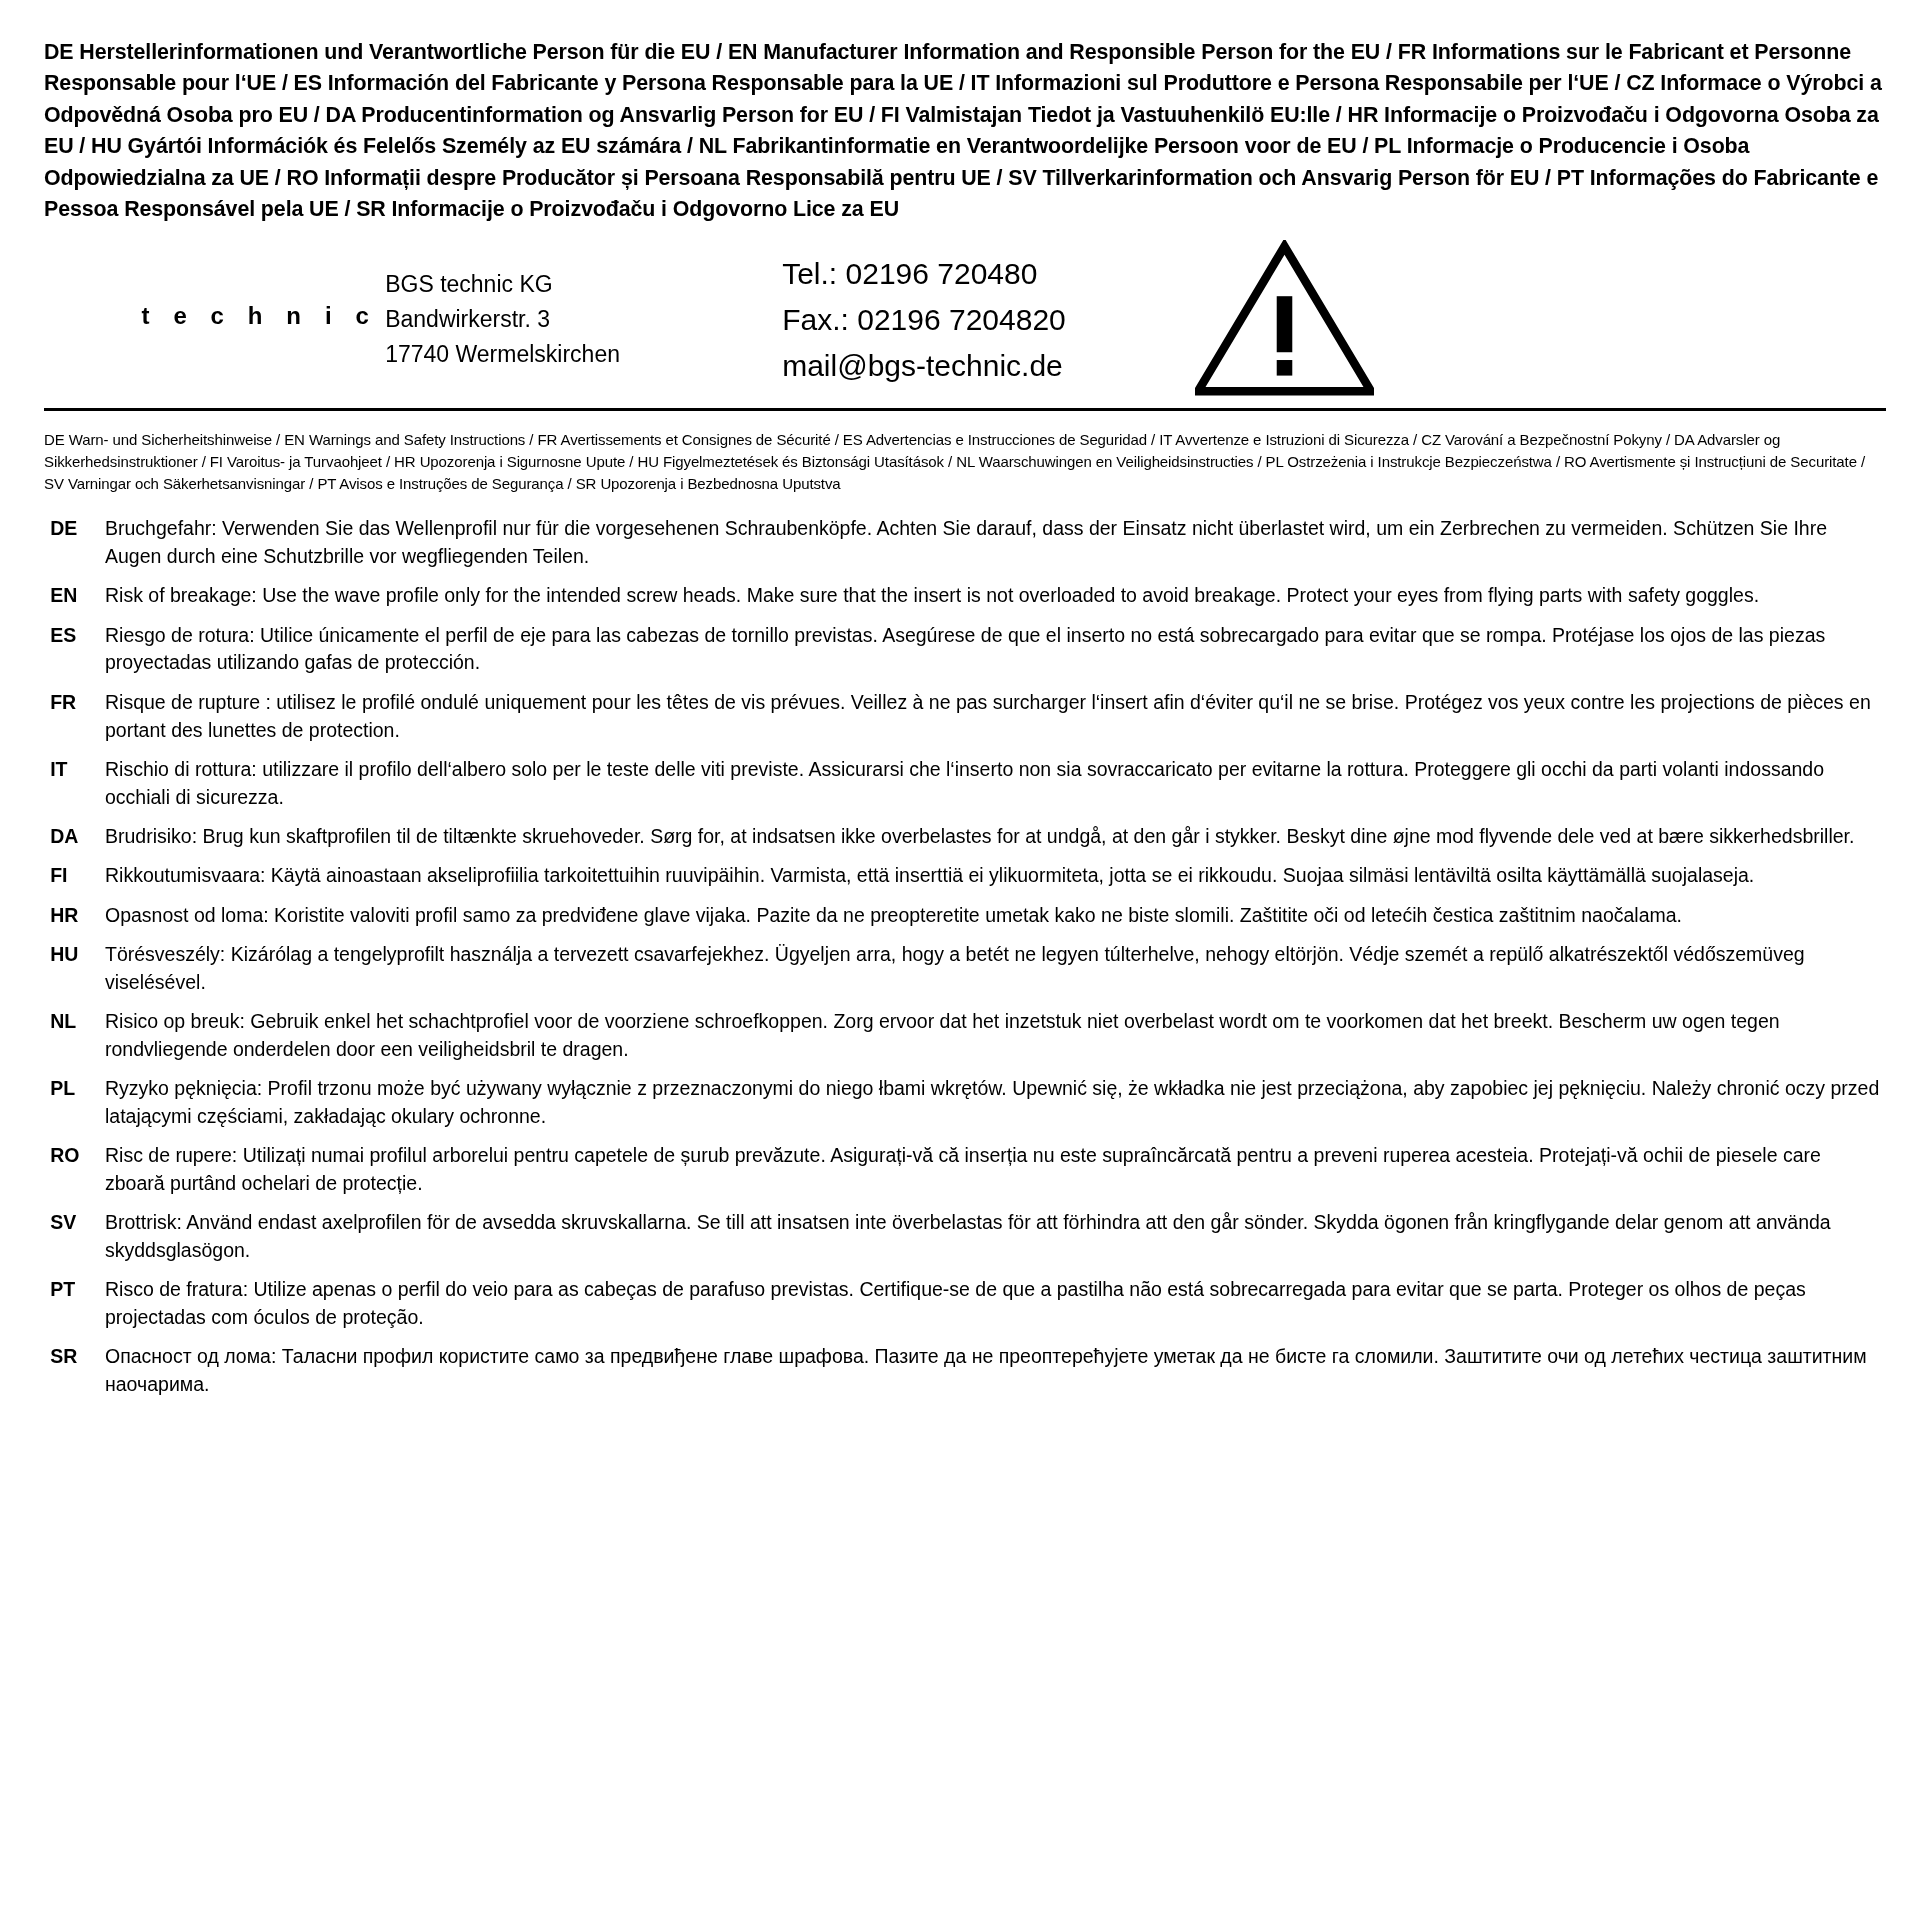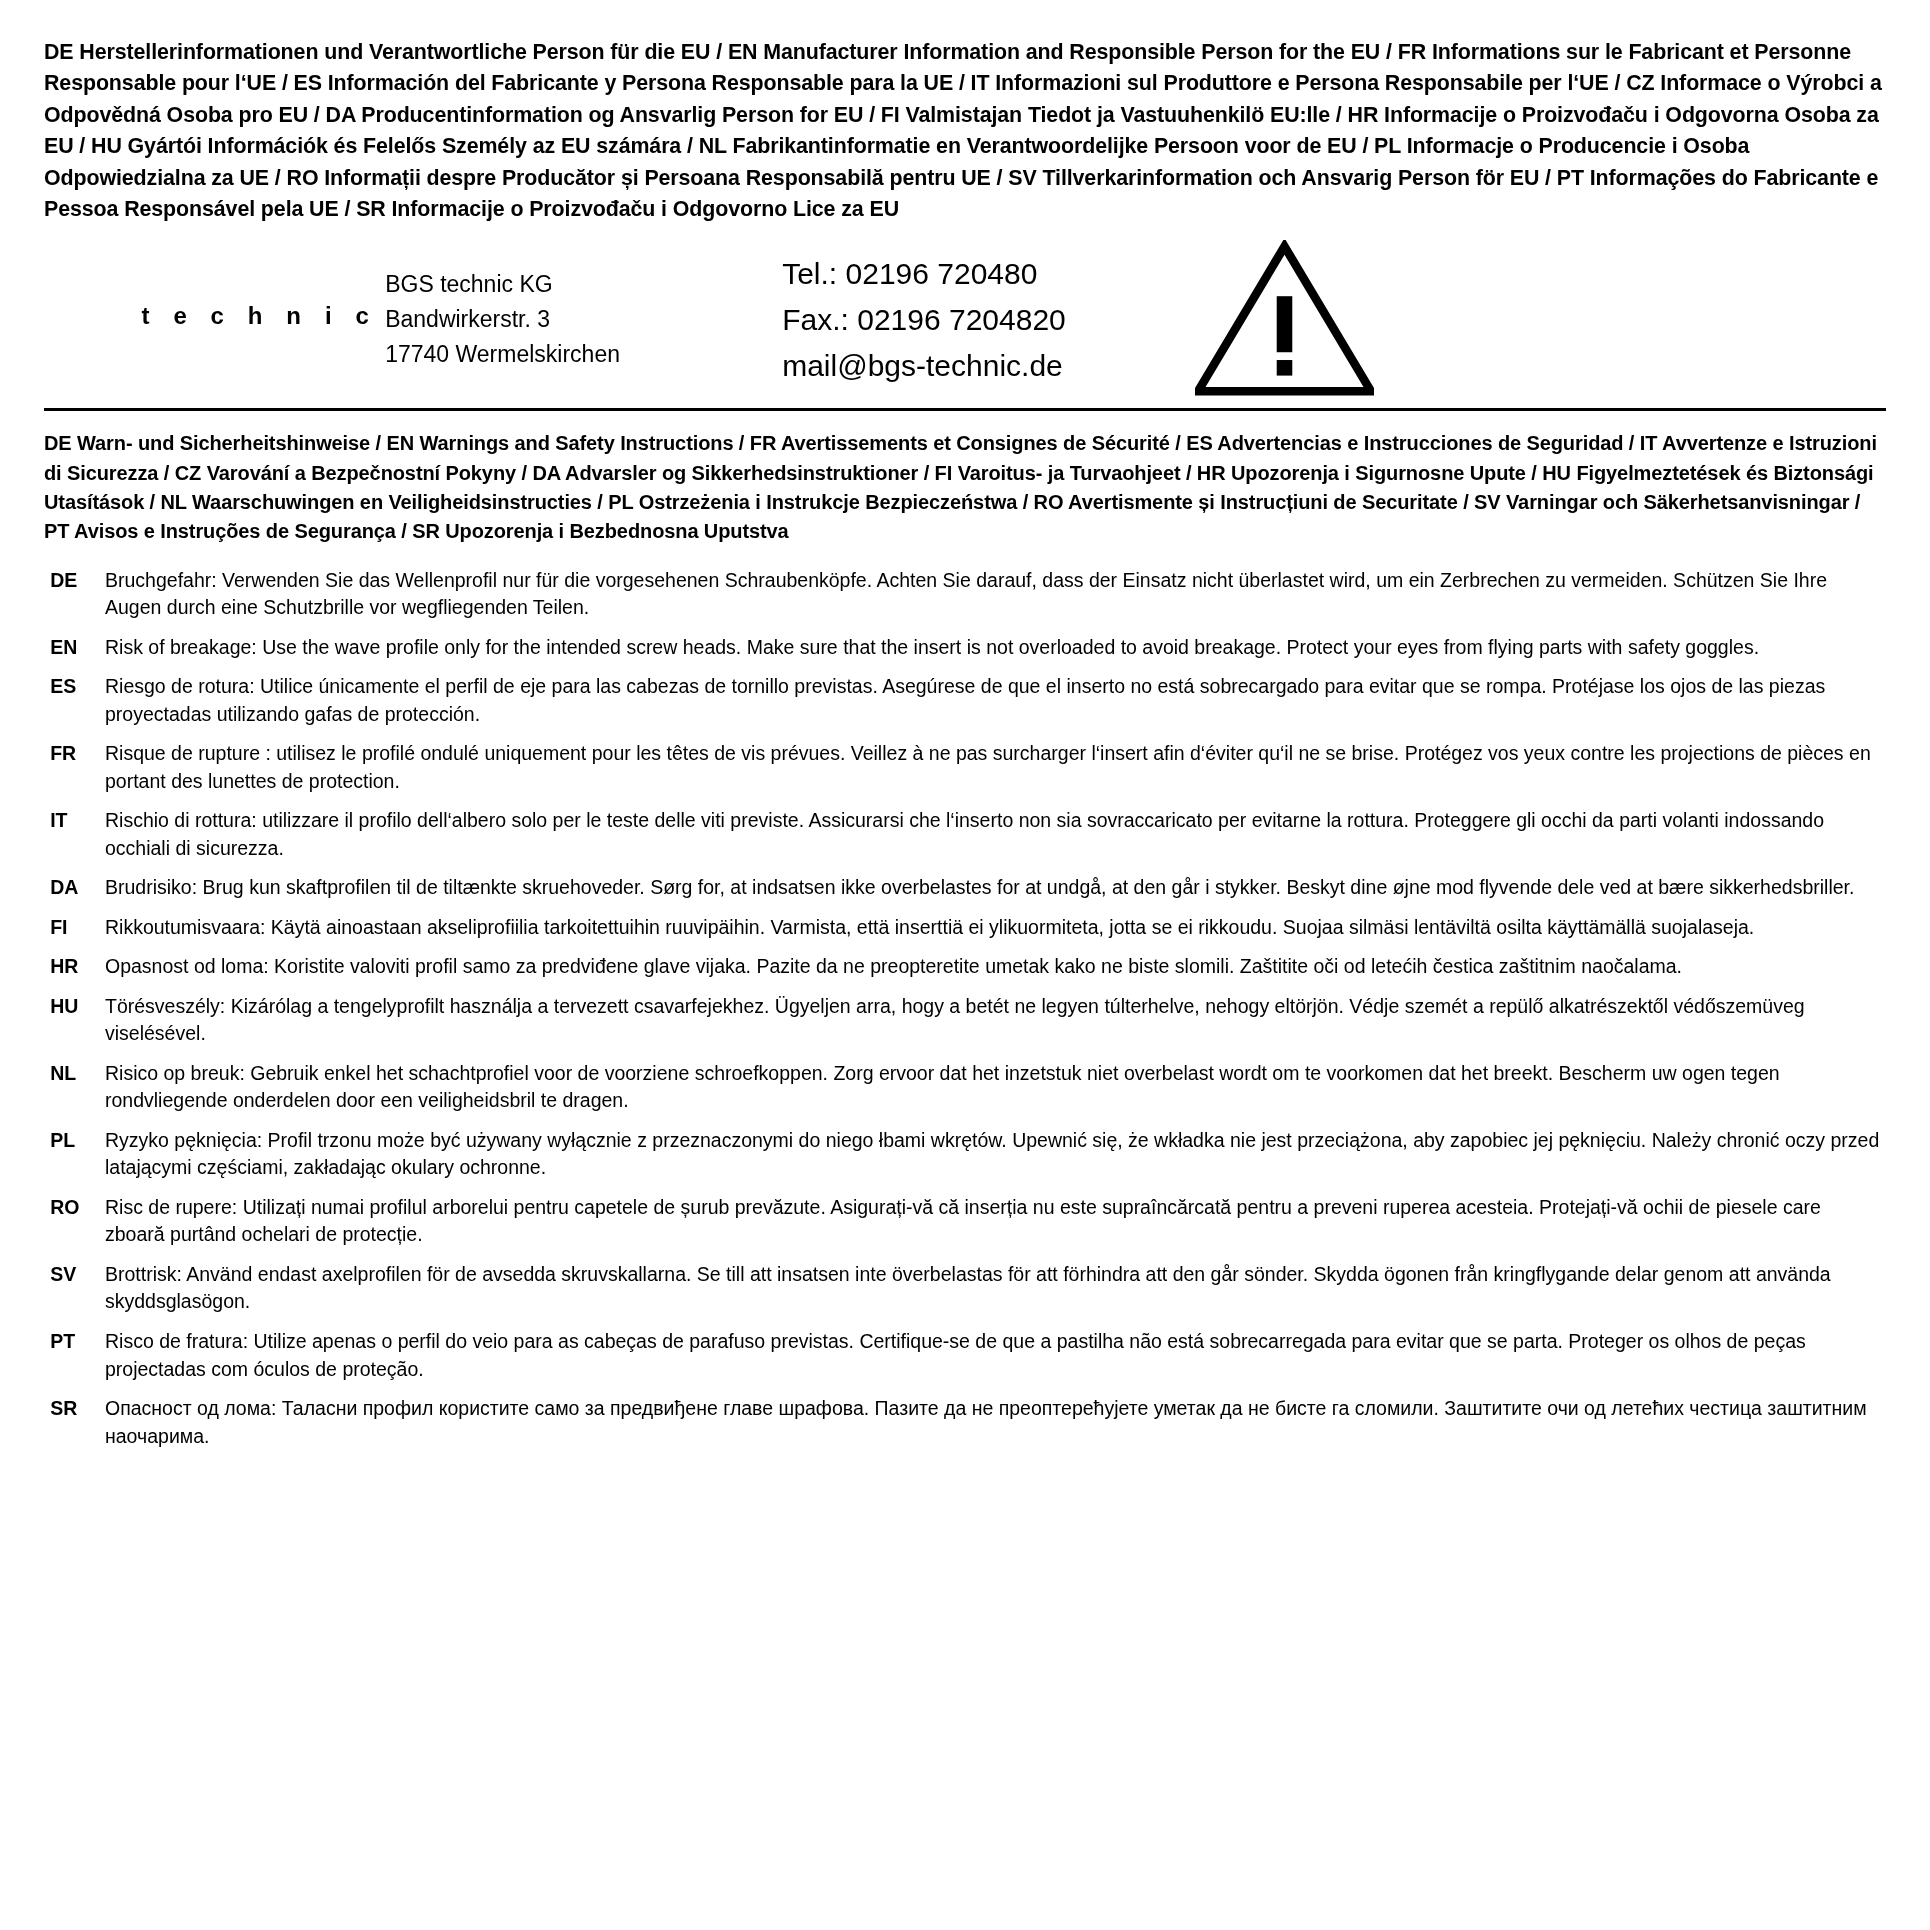--- a/index.html
+++ b/index.html
@@ -98,22 +98,22 @@
     justify-content: flex-end;
     padding-right: 7.8px;
   }
   .warn-tri {
     width: 179px;
     height: 156px;
   }
 
   
   .section-heading {
-    font-size: 20px;
-    font-weight: bold;
+    font-size: 15px;
+    font-weight: normal;
     line-height: 1.47;
     letter-spacing: -0.1px;
     margin: 0 0 20px 0;
   }
 
   
   .lang-list {
     margin-top: 4.7px;
   }
   .lang-row {

